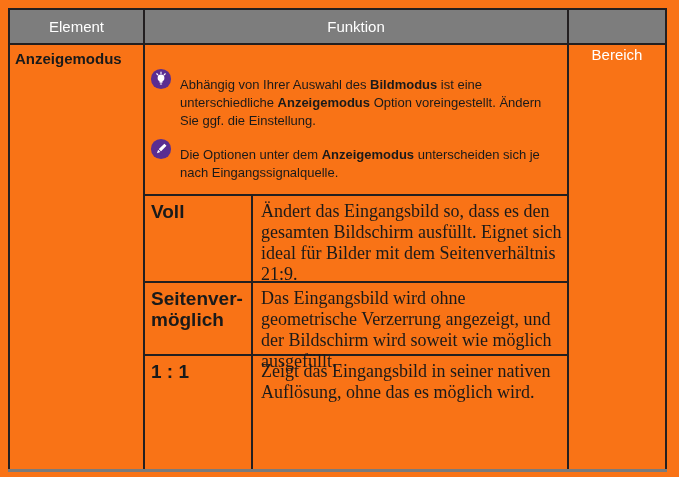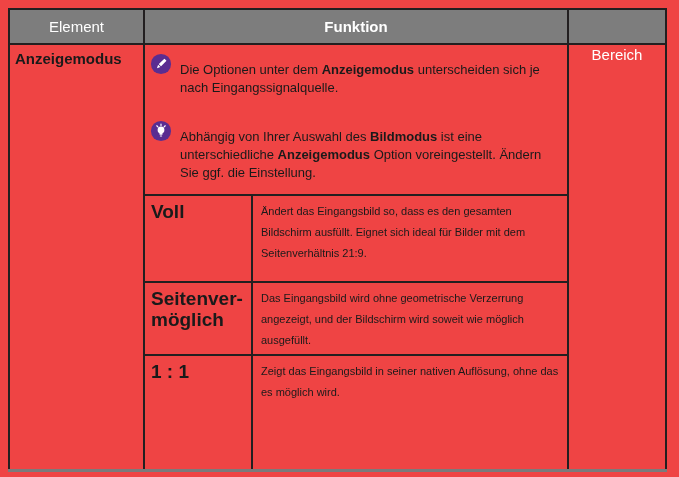--- a/index.html
+++ b/index.html
@@ -1,39 +1,39 @@
 <!DOCTYPE html>
 <html><head>
 <meta charset="utf-8">
 <style>
   html,body{margin:0;padding:0;background:#ffffff;}
   .page{
     position:relative;
     width:679px;height:477px;
-    background:#ef4444;
+    background:#f97316;
     font-family:"Liberation Sans", sans-serif;
     color:#1a1a1a;
     overflow:hidden;
   }
   .manual-table{
     position:absolute;left:8px;top:8px;
     width:659px;height:462px;
     border:2px solid #231f20;border-bottom:none;
     box-sizing:border-box;
     display:flex;flex-direction:column;
   }
   .thead{
     display:flex;height:33px;flex:0 0 33px;
     background:#7d7d7d;color:#ffffff;
     border-bottom:2px solid #231f20;
     font-size:15px;
   }
   .th{display:flex;align-items:center;justify-content:center;box-sizing:border-box;}
   .th-element{width:135px;flex:0 0 135px;border-right:2px solid #231f20;}
-  .th-funktion{width:424px;flex:0 0 424px;border-right:2px solid #231f20;font-weight:bold;}
+  .th-funktion{width:424px;flex:0 0 424px;border-right:2px solid #231f20;}
   .th-bereich{flex:1;margin-top:44px;}
   .tbody{display:flex;flex:1;min-height:0;}
   .td{box-sizing:border-box;}
   .td-element{
     width:135px;flex:0 0 135px;border-right:2px solid #231f20;
     padding:5px 4px 0 5px;
     font-weight:bold;font-size:15px;
   }
   .td-funktion{
     width:424px;flex:0 0 424px;border-right:2px solid #231f20;
@@ -64,21 +64,21 @@
   .subrow-2{flex:1;}
   .sublabel{
     width:108px;flex:0 0 108px;box-sizing:border-box;
     border-right:2px solid #231f20;
     padding:5px 4px 0 6px;
     font-weight:bold;font-size:19px;line-height:21px;
     white-space:pre-line;
   }
   .subtext{
     flex:1;padding:5px 4px 0 8px;
-    font-size:11px;line-height:21px;
+    font-size:18px;line-height:21px;font-family:Liberation Serif, serif;
   }
   .cutoff-line{
     position:absolute;left:8px;top:469px;width:659px;height:3px;
     background:#7b7b7b;
   }
 </style>
 </head>
 <body>
 
 <div class="page">
@@ -90,48 +90,48 @@
       <div class="th th-bereich">Bereich</div>
     </div>
 
     <div class="tbody">
 
       <div class="td td-element">Anzeigemodus</div>
 
       <div class="td td-funktion">
 
 
-        <div class="note note-1">
-          <span class="note-icon">
-            <svg viewBox="0 0 24 24" width="22" height="22">
-              <circle cx="12" cy="12" r="11" fill="#5a2d91"></circle>
-              <g transform="rotate(45 12 12)" fill="#ffffff">
-                <rect x="10.4" y="5.2" width="3.4" height="8.6" rx="0.5"></rect>
-                <path d="M10.4 14.8 L13.8 14.8 L12.1 18.4 Z"></path>
-              </g>
-            </svg>
-          </span>
-          <div class="note-text"><span>Die Optionen unter dem </span><span class="b">Anzeigemodus</span><span> unterscheiden sich je nach Eingangssignalquelle.</span></div>
-        </div>
-
         <div class="note note-2">
           <span class="note-icon">
             <svg viewBox="0 0 24 24" width="22" height="22">
               <circle cx="12" cy="12" r="11" fill="#5a2d91"></circle>
               <circle cx="12" cy="10.8" r="3.7" fill="#ffffff"></circle>
               <rect x="10.4" y="14.2" width="3.2" height="2" rx="0.4" fill="#ffffff"></rect>
               <rect x="10.8" y="16.8" width="2.4" height="1.3" rx="0.4" fill="#ffffff"></rect>
               <g stroke="#ffffff" stroke-width="1.3" stroke-linecap="round">
                 <line x1="12" y1="4.4" x2="12" y2="6.1"></line>
                 <line x1="7.4" y1="6.3" x2="8.6" y2="7.6"></line>
                 <line x1="16.6" y1="6.3" x2="15.4" y2="7.6"></line>
               </g>
             </svg>
           </span>
           <div class="note-text"><span>Abhängig von Ihrer Auswahl des </span><span class="b">Bildmodus</span><span> ist eine unterschiedliche </span><span class="b">Anzeigemodus</span><span> Option voreingestellt. Ändern Sie ggf. die Einstellung.</span></div>
+        </div>
+
+        <div class="note note-1">
+          <span class="note-icon">
+            <svg viewBox="0 0 24 24" width="22" height="22">
+              <circle cx="12" cy="12" r="11" fill="#5a2d91"></circle>
+              <g transform="rotate(45 12 12)" fill="#ffffff">
+                <rect x="10.4" y="5.2" width="3.4" height="8.6" rx="0.5"></rect>
+                <path d="M10.4 14.8 L13.8 14.8 L12.1 18.4 Z"></path>
+              </g>
+            </svg>
+          </span>
+          <div class="note-text"><span>Die Optionen unter dem </span><span class="b">Anzeigemodus</span><span> unterscheiden sich je nach Eingangssignalquelle.</span></div>
         </div>
 
         <div class="subtable">
           <div class="subrow subrow-0">
             <div class="sublabel">Voll</div>
             <div class="subtext">Ändert das Eingangsbild so, dass es den gesamten Bildschirm ausfüllt. Eignet sich ideal für Bilder mit dem Seitenverhältnis 21:9.</div>
           </div>
           <div class="subrow subrow-1">
             <div class="sublabel">Seitenver-
 möglich</div>

